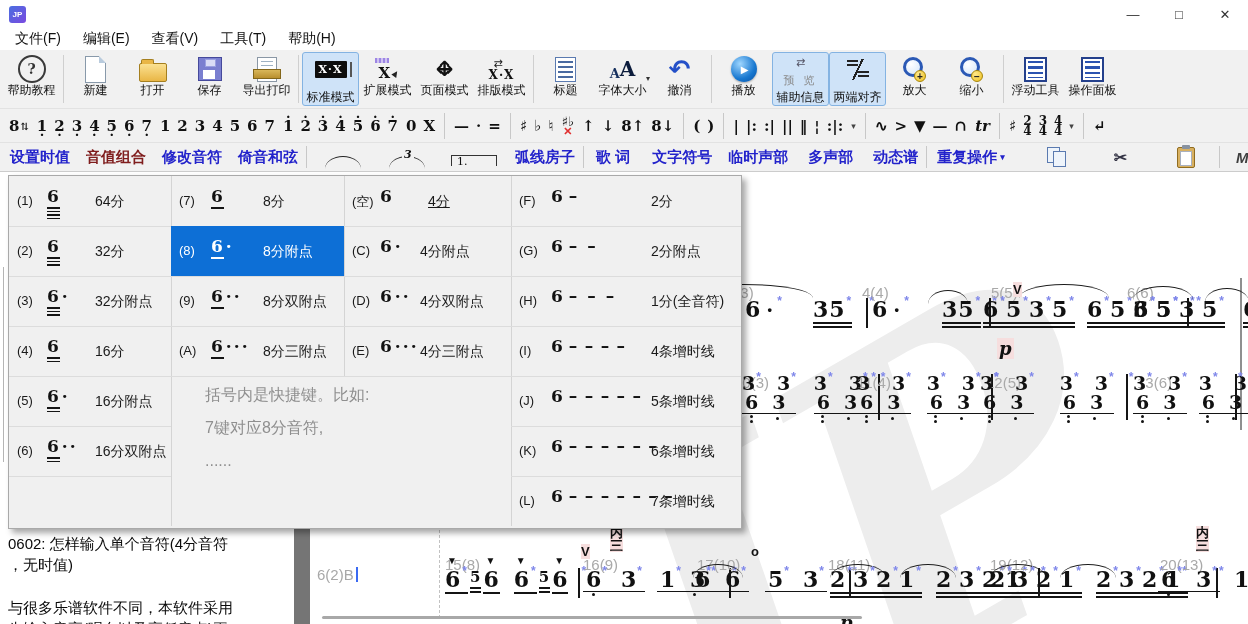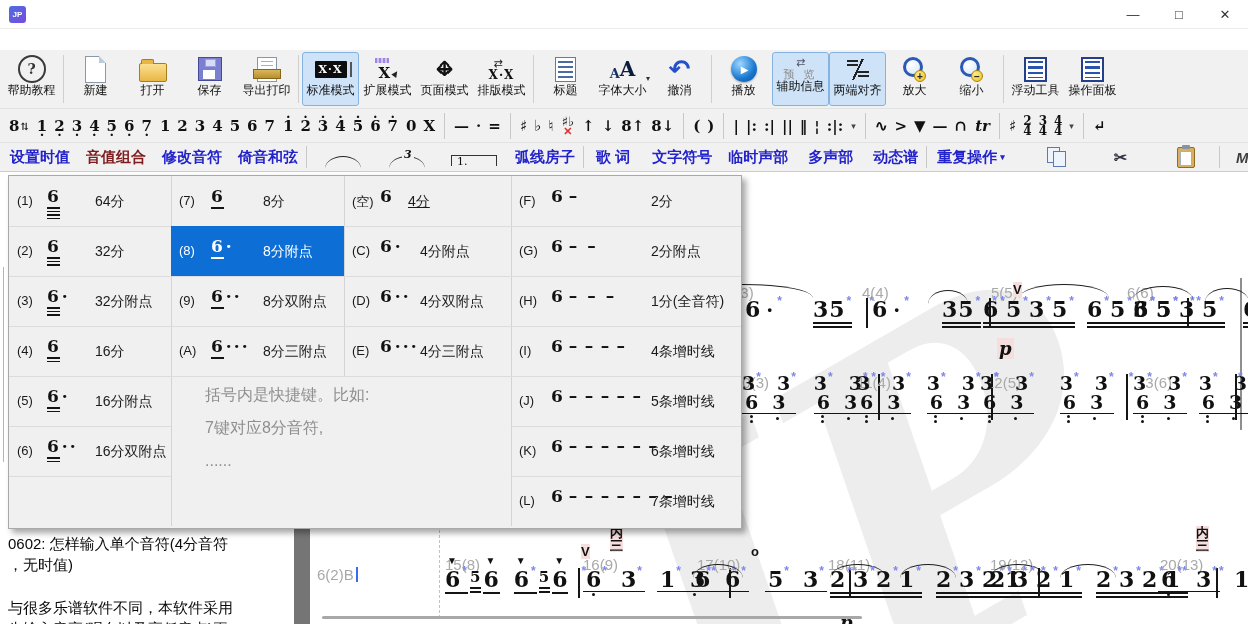--- a/index.html
+++ b/index.html
@@ -12,21 +12,21 @@
   .title-text{font-size:13px;color:#111;white-space:nowrap;}
   .win-controls{margin-left:auto;display:flex;height:100%;}
   .wbtn{width:46px;height:100%;display:flex;align-items:center;justify-content:center;font-size:13px;color:#333;}
   
   .menubar{position:absolute;left:0;top:28px;right:0;height:22px;background:#fff;display:flex;align-items:center;padding-left:4px;border-bottom:1px solid #e8e8e8;}
   .menu-item{font-size:14px;padding:0 11px;color:#111;}
   
   .tb1{position:absolute;left:0;top:50px;right:0;height:58px;background:#f1f1f1;display:flex;align-items:center;padding-left:3px;}
   .tbtn{position:relative;min-width:57px;height:54px;display:flex;flex-direction:column;align-items:center;justify-content:flex-start;
         padding:1px 2px;border:1px solid transparent;border-radius:3px;box-sizing:border-box;}
-  .tbtn.sel{background:#cfe3f8;border-color:#84b3e2;}
+  .tbtn.sel{background:#cfe3f8;border-color:#84b3e2;justify-content:space-between;}
   .ticon{height:30px;display:flex;align-items:center;justify-content:center;}
   .tlabel{font-size:12px;color:#111;line-height:13px;white-space:nowrap;}
   .tsub{font-size:11px;color:#8a8a8a;line-height:12px;letter-spacing:3px;}
   .tbtn.two .ticon{height:14px;}
   .tcaret{position:absolute;right:0px;top:21px;font-size:8px;color:#333;}
   .tsep{width:1px;height:48px;background:#cfcfcf;margin:0 3px;flex:0 0 auto;}
   
   .i-help{width:24px;height:24px;border:2.5px solid #3a3a3a;border-radius:50%;display:flex;align-items:center;justify-content:center;}
   .i-help::before{content:"?";font:bold 14px "DejaVu Serif",serif;color:#333;}
   .i-new{width:19px;height:25px;background:#fff;border:1px solid #8899aa;position:relative;}
@@ -177,20 +177,27 @@
 
   <div class="titlebar">
     <div class="appicon">JP</div>
     <div class="win-controls" id="win-controls">
         <div class="wbtn">—</div>
         <div class="wbtn">□</div>
         <div class="wbtn">✕</div>
       </div>
   </div>
 
+  <div class="menubar" id="menubar">
+      <div class="menu-item">文件(F)</div>
+      <div class="menu-item">编辑(E)</div>
+      <div class="menu-item">查看(V)</div>
+      <div class="menu-item">工具(T)</div>
+      <div class="menu-item">帮助(H)</div>
+    </div>
 
   <div class="tb1" id="tb1">
       <div class="tbtn">
         <div class="ticon">
           <span class="i-help"></span>
         </div>
         <div class="tlabel">帮助教程</div>
       </div>
       <div class="tsep"></div>
       <div class="tbtn">
@@ -1477,21 +1484,21 @@
           </span>
           <span class="pname" style="left: 92px;">8分三附点</span>
         </div>
         <div class="pcell" style="left: 335px; top: 0px; width: 167px;">
           <span class="pkey">(空)</span>
           <span class="pnote" style="left: 36px;">
             <span class="prow2">
               <span class="pd6">6</span>
             </span>
           </span>
-          <span class="pname" style="left: 64px; text-decoration: underline;">4分</span>
+          <span class="pname" style="left: 84px; text-decoration: underline;">4分</span>
         </div>
         <div class="pcell" style="left: 335px; top: 50px; width: 167px;">
           <span class="pkey">(C)</span>
           <span class="pnote" style="left: 36px;">
             <span class="prow2">
               <span class="pd6">6</span>
               <span class="pdot">·</span>
             </span>
           </span>
           <span class="pname" style="left: 76px;">4分附点</span>

